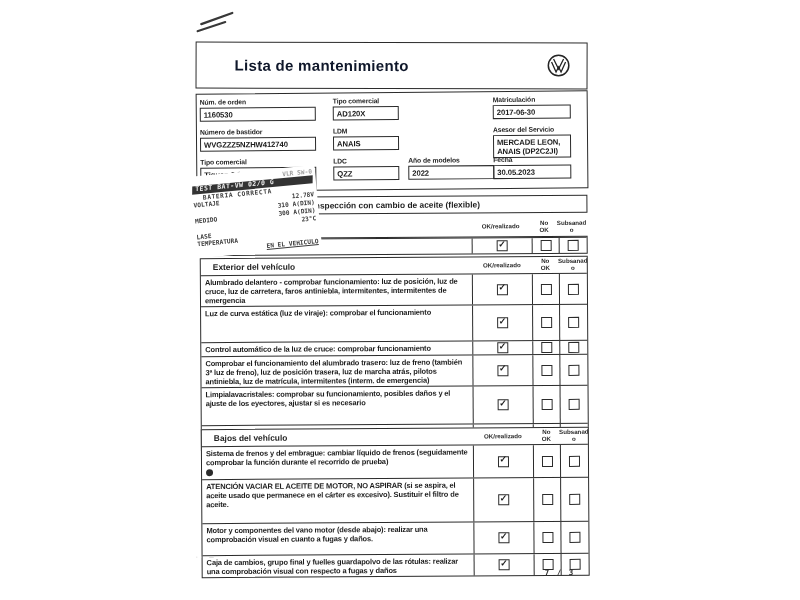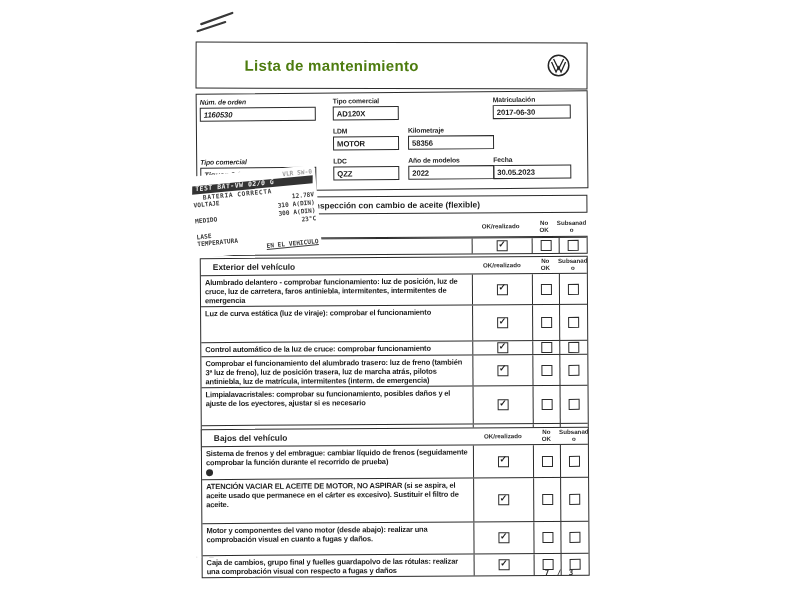--- a/index.html
+++ b/index.html
@@ -8,31 +8,31 @@
     font-family:"Liberation Sans", sans-serif;color:#222;
   }
   .sheet{position:absolute;left:192px;top:0;width:404px;height:600px;transform:rotate(-0.35deg);}
 
   
   .scribble{position:absolute;left:6px;top:8px;width:42px;height:26px;}
 
   
   .header-box{position:absolute;left:5px;top:42px;width:390px;height:45px;border:1.7px solid #2b2b2b;
     transform:rotate(0.5deg);display:flex;align-items:center;background:#fff;}
-  .header-title{margin-left:48px;font-size:15px;font-weight:bold;letter-spacing:.3px;color:#4d7c0f;}
+  .header-title{margin-left:38px;font-size:15px;font-weight:bold;letter-spacing:.3px;color:#0f172a;}
   .vw-logo{position:absolute;right:16px;top:10px;width:24px;height:24px;}
 
   
   .form-box{position:absolute;left:5px;top:92px;width:390px;height:96px;border:1.5px solid #2b2b2b;
     transform:rotate(-0.15deg);background:#fff;}
   .field{position:absolute;}
   .flabel{display:block;font-size:6.8px;font-weight:bold;margin-bottom:1.5px;color:#262626;letter-spacing:-0.1px;}
   .fvalue{display:block;border:1.3px solid #2b2b2b;font-size:7.7px;font-weight:bold;padding:2px 2px 1px 3px;
     min-height:9px;white-space:pre-line;color:#1b1b1b;letter-spacing:-0.1px;}
-  .c1{left:3px;width:116px;font-style:italic;} .c2{left:136px;width:66px;} .c3{left:211px;width:86px;} .c4{left:296px;width:78px;}
+  .c1{left:3px;width:116px;} .c2{left:136px;width:66px;} .c3{left:211px;width:86px;} .c4{left:296px;width:78px;}
   .r1{top:4px;} .r2{top:34px;} .r3{top:64px;}
 
   
   .stamp{position:absolute;left:0px;top:170px;width:121px;transform:rotate(-5deg);background:#fff;
     font-family:"DejaVu Sans Mono", monospace;font-size:6.2px;font-weight:bold;color:#3d3d3d;
     padding:2px 3px;z-index:5;}
   .stamp-line{display:flex;justify-content:space-between;line-height:7.8px;white-space:pre;}
   .stamp-line.inverted{background:#333;color:#eee;padding:0 3px;font-size:6.5px;letter-spacing:.5px;transform:skewX(-6deg);}
   .stamp-line.faint{opacity:.5;padding-left:24px;}
   .stamp-line.c2{padding-left:10px;letter-spacing:.6px;}
@@ -112,27 +112,32 @@
       <span class="fvalue">1160530</span>
     </div>
     <div class="field c2 r1">
       <span class="flabel">Tipo comercial</span>
       <span class="fvalue">AD120X</span>
     </div>
     <div class="field c4 r1">
       <span class="flabel">Matriculación</span>
       <span class="fvalue">2017-06-30</span>
     </div>
+    <div class="field c1 r2">
+      <span class="flabel">Número de bastidor</span>
+      <span class="fvalue">WVGZZZ5NZHW412740</span>
+    </div>
     <div class="field c2 r2">
       <span class="flabel">LDM</span>
-      <span class="fvalue">MOTOR</span>
-    </div>
-    <div class="field c3 r2">
-      <span class="flabel">Kilometraje</span>
-      <span class="fvalue">58356</span>
+      <span class="fvalue">ANAIS</span>
+    </div>
+    <div class="field c4 r2">
+      <span class="flabel">Asesor del Servicio</span>
+      <span class="fvalue">MERCADE LEON,
+ANAIS (DP2C2JI)</span>
     </div>
     <div class="field c1 r3">
       <span class="flabel">Tipo comercial</span>
       <span class="fvalue">Tiguan 2.0 TLBMTFR 85 TDIM4F</span>
     </div>
     <div class="field c2 r3">
       <span class="flabel">LDC</span>
       <span class="fvalue">QZZ</span>
     </div>
     <div class="field c3 r3">

